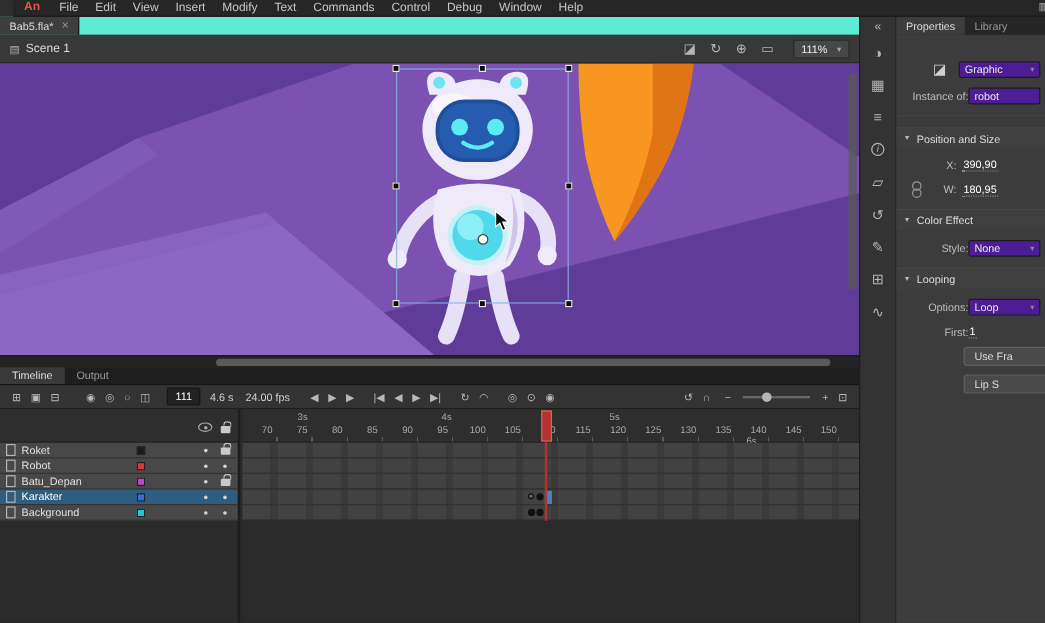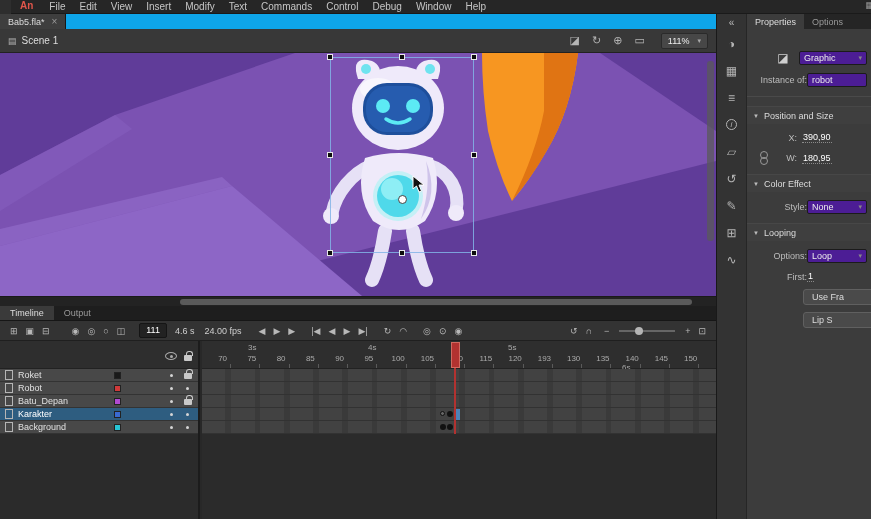--- a/index.html
+++ b/index.html
@@ -9,21 +9,21 @@
 
   
   #menubar{position:absolute;top:0;left:11px;width:871px;height:14px;background:#262626;
     border-bottom:1px solid #1a1a1a;display:flex;align-items:flex-start;font-size:10px;z-index:9}
   #logo{color:#e0564b;font-weight:bold;padding:0 9px;font-size:10px}
   .menu-item{padding:0 7px;color:#c6c6c6;line-height:14px}
   #workspace-icon{margin-left:auto;padding:0 8px;color:#9a9a9a;font-size:9px}
 
   
   #left-col{position:absolute;top:14px;left:0;width:716px;height:505px}
-  #tabbar{height:15px;background:#0ea5e9;display:flex}
+  #tabbar{height:15px;background:#5eead4;display:flex}
   #doc-tab{background:#3e3e3e;color:#ddd;font-size:9px;display:flex;align-items:center;
     padding:0 8px;gap:7px;border-right:1px solid #171717}
   #doc-tab .close{color:#999;font-size:10px}
   #editbar{height:24px;background:#383838;border-bottom:1px solid #222;display:flex;
     align-items:center;font-size:10px;padding:0 8px;gap:6px}
   #scene-crumb{display:flex;align-items:center;gap:5px;color:#ddd}
   #scene-icon{color:#b0b0b0;font-size:9px}
   #editbar-icons{margin-left:auto;display:flex;align-items:center;gap:12px;color:#b5b5b5;font-size:11px}
   .eb-icon{cursor:default}
   #zoom-select{background:#474747;border:1px solid #2a2a2a;border-radius:2px;height:16px;
@@ -337,21 +337,21 @@
               <span class="frame-num" data-name="ruler-frame-number">75</span>
               <span class="frame-num" data-name="ruler-frame-number">80</span>
               <span class="frame-num" data-name="ruler-frame-number">85</span>
               <span class="frame-num" data-name="ruler-frame-number">90</span>
               <span class="frame-num" data-name="ruler-frame-number">95</span>
               <span class="frame-num" data-name="ruler-frame-number">100</span>
               <span class="frame-num" data-name="ruler-frame-number">105</span>
               <span class="frame-num" data-name="ruler-frame-number">110</span>
               <span class="frame-num" data-name="ruler-frame-number">115</span>
               <span class="frame-num" data-name="ruler-frame-number">120</span>
-              <span class="frame-num" data-name="ruler-frame-number">193</span>
+              <span class="frame-num" data-name="ruler-frame-number">125</span>
               <span class="frame-num" data-name="ruler-frame-number">130</span>
               <span class="frame-num" data-name="ruler-frame-number">135</span>
               <span class="frame-num" data-name="ruler-frame-number">140</span>
               <span class="frame-num" data-name="ruler-frame-number">145</span>
               <span class="frame-num" data-name="ruler-frame-number">150</span>
             </div>
           <div id="ruler-ticks"></div>
           <div id="playhead-marker" data-name="playhead-marker"></div>
         </div>
         <div id="frame-rows">
@@ -405,21 +405,21 @@
         </div>
         <div class="dock-icon" data-name="motion-presets-icon">
           <span>∿</span>
         </div>
       </div>
   </div>
 
   <div id="props" data-name="properties-panel">
     <div id="props-tabs" data-name="properties-tabs">
       <div class="prop-tab active" data-name="tab-properties">Properties</div>
-      <div class="prop-tab" data-name="tab-library">Options</div>
+      <div class="prop-tab" data-name="tab-library">Library</div>
     </div>
     <div id="props-body">
       <div class="prow" style="margin-top:22px">
         <span id="graphic-symbol-icon" data-name="graphic-symbol-icon">◪</span>
         <span class="field" data-name="symbol-type-select">
           <span data-name="symbol-type-value">Graphic</span>
           <span class="chev" data-name="chevron-down-icon">▾</span>
         </span>
       </div>
       <div class="prow">

